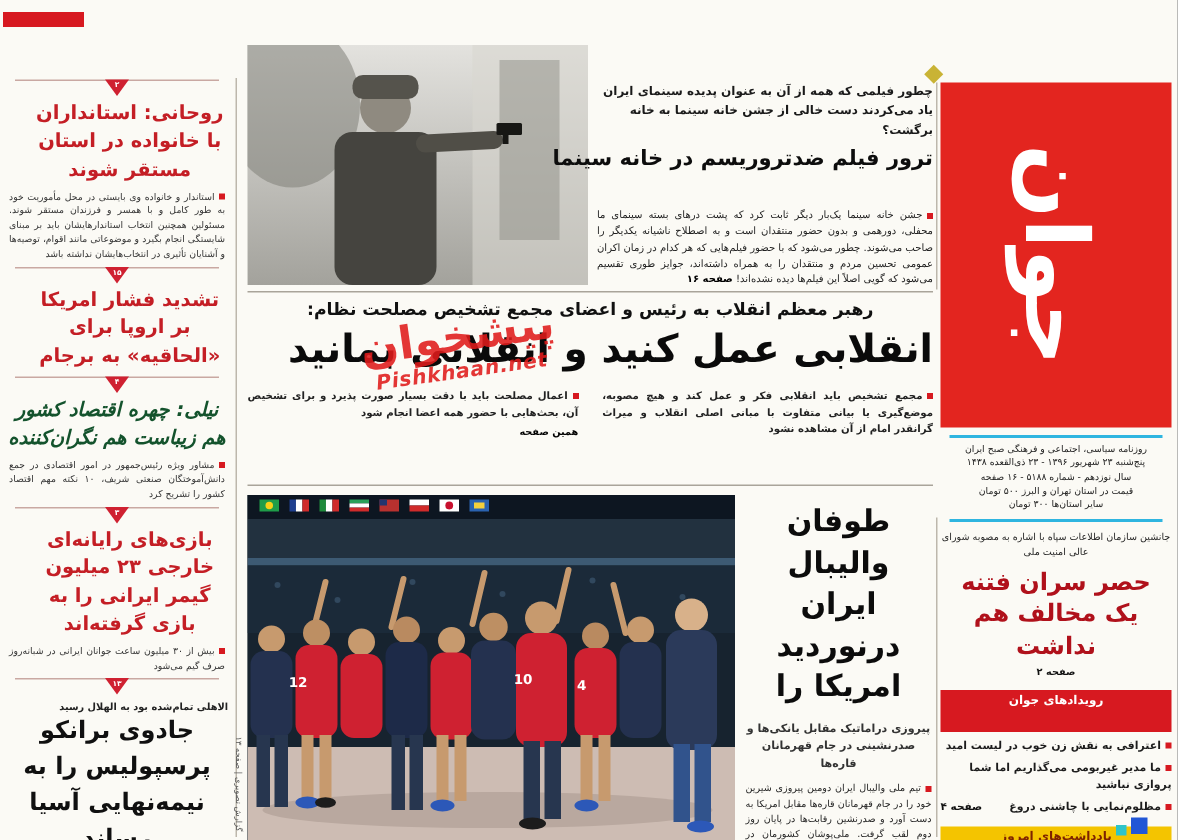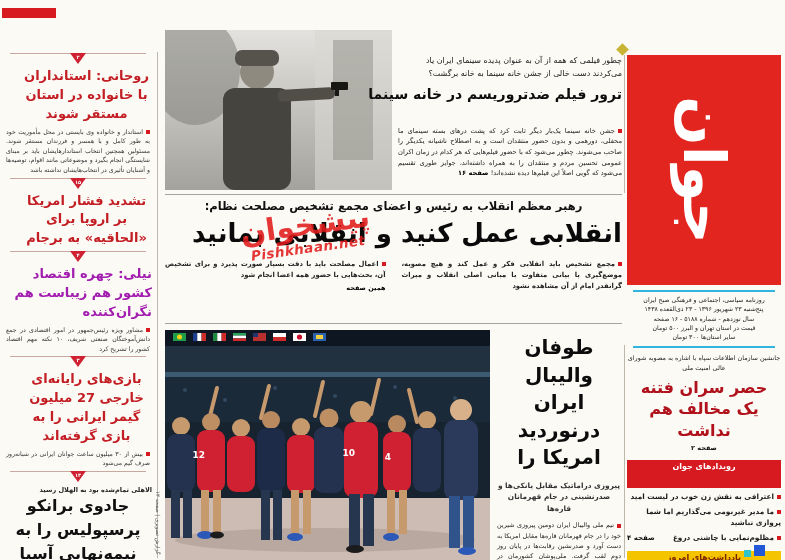--- a/index.html
+++ b/index.html
@@ -8,29 +8,29 @@
   .vrule{position:absolute;width:1px;background:#bdb7ac;}
   .hrule{position:absolute;height:1px;background:#a9a49a;}
   
   #left-col{position:absolute;left:4px;top:50px;width:148px;}
   .sep{position:relative;height:12px;border-top:1px solid #c9a8a2;margin:3px 6px 1px;}
   .tri{position:absolute;top:-1px;left:50%;transform:translateX(-50%);width:0;height:0;
        border-left:8px solid transparent;border-right:8px solid transparent;border-top:11px solid #cf2131;}
   .tri-pg{position:absolute;top:0;left:50%;transform:translateX(-50%);font-size:5px;line-height:7px;
        color:#fff;font-weight:bold;z-index:2;}
   .lh-red{font-size:13px;font-weight:bold;color:#c41e25;text-align:center;line-height:1.45;margin-left:17px;}
-  .lh-black{font-size:13px;font-weight:bold;color:#a21caf;text-align:right;line-height:1.45;}
+  .lh-black{font-size:13px;font-weight:bold;color:#14532d;text-align:center;line-height:1.45;font-style:italic;}
   .lh-big{font-size:16px;font-weight:bold;color:#101010;text-align:center;line-height:1.5;}
   .tiny-body{font-size:6.2px;line-height:1.55;color:#333;text-align:justify;margin:3px 2px 0;}
   .mini-kicker{font-size:6.5px;font-weight:bold;color:#222;text-align:right;margin-top:2px;}
   .sq{display:inline-block;width:4px;height:4px;background:#d71920;margin-left:3px;vertical-align:middle;}
   
   #cinema-photo{position:absolute;left:165px;top:30px;width:227px;height:160px;background:#cfcfca;}
   #cinema-text{position:absolute;left:398px;top:55px;width:224px;}
-  .cin-kicker{font-size:8px;font-weight:normal;color:#1a1a1a;line-height:1.6;}
+  .cin-kicker{font-size:8px;font-weight:bold;color:#1a1a1a;line-height:1.6;}
   .cin-headline{font-size:14px;font-weight:bold;color:#0d0d0d;text-align:right;margin-top:5px;white-space:nowrap;}
   .cin-body{font-size:6.7px;line-height:1.6;color:#222;text-align:justify;margin-top:24px;}
   .pgref{font-weight:bold;color:#000;}
   
   #lead{position:absolute;left:165px;top:199px;width:457px;text-align:center;}
   .lead-kicker{font-size:11.5px;font-weight:bold;color:#111;white-space:nowrap;}
   .lead-headline{font-size:26px;font-weight:bold;color:#0a0a0a;margin-top:5px;white-space:nowrap;letter-spacing:-.5px;margin-left:41px;}
   .lead-bullets{display:flex;gap:16px;margin-top:11px;text-align:justify;}
   .lead-bullets>div{flex:1;font-size:6.8px;font-weight:bold;line-height:1.6;color:#222;}
   .samepg{display:block;font-size:6.5px;font-weight:bold;color:#000;text-align:right;margin-top:2px;}
@@ -104,21 +104,21 @@
       <span class="tri-pg">۴</span>
       <span class="tri"></span>
     </div>
     <div class="lh-black">نیلی: چهره اقتصاد کشور هم زیباست هم نگران‌کننده</div>
     <div class="tiny-body"><span class="sq"></span><span>مشاور ویژه رئیس‌جمهور در امور اقتصادی در جمع دانش‌آموختگان صنعتی شریف، ۱۰ نکته مهم اقتصاد کشور را تشریح کرد</span></div>
 
     <div class="sep">
       <span class="tri-pg">۳</span>
       <span class="tri"></span>
     </div>
-    <div class="lh-red">بازی‌های رایانه‌ای خارجی 27 میلیون گیمر ایرانی را به بازی گرفته‌اند</div>
+    <div class="lh-red">بازی‌های رایانه‌ای خارجی ۲۳ میلیون گیمر ایرانی را به بازی گرفته‌اند</div>
     <div class="tiny-body"><span class="sq"></span><span>بیش از ۳۰ میلیون ساعت جوانان ایرانی در شبانه‌روز صرف گیم می‌شود</span></div>
 
     <div class="sep">
       <span class="tri-pg">۱۳</span>
       <span class="tri"></span>
     </div>
     <div class="mini-kicker">الاهلی تمام‌شده بود به الهلال رسید</div>
     <div class="lh-big">جادوی برانکو پرسپولیس را به نیمه‌نهایی آسیا رساند</div>
   </div>
 

